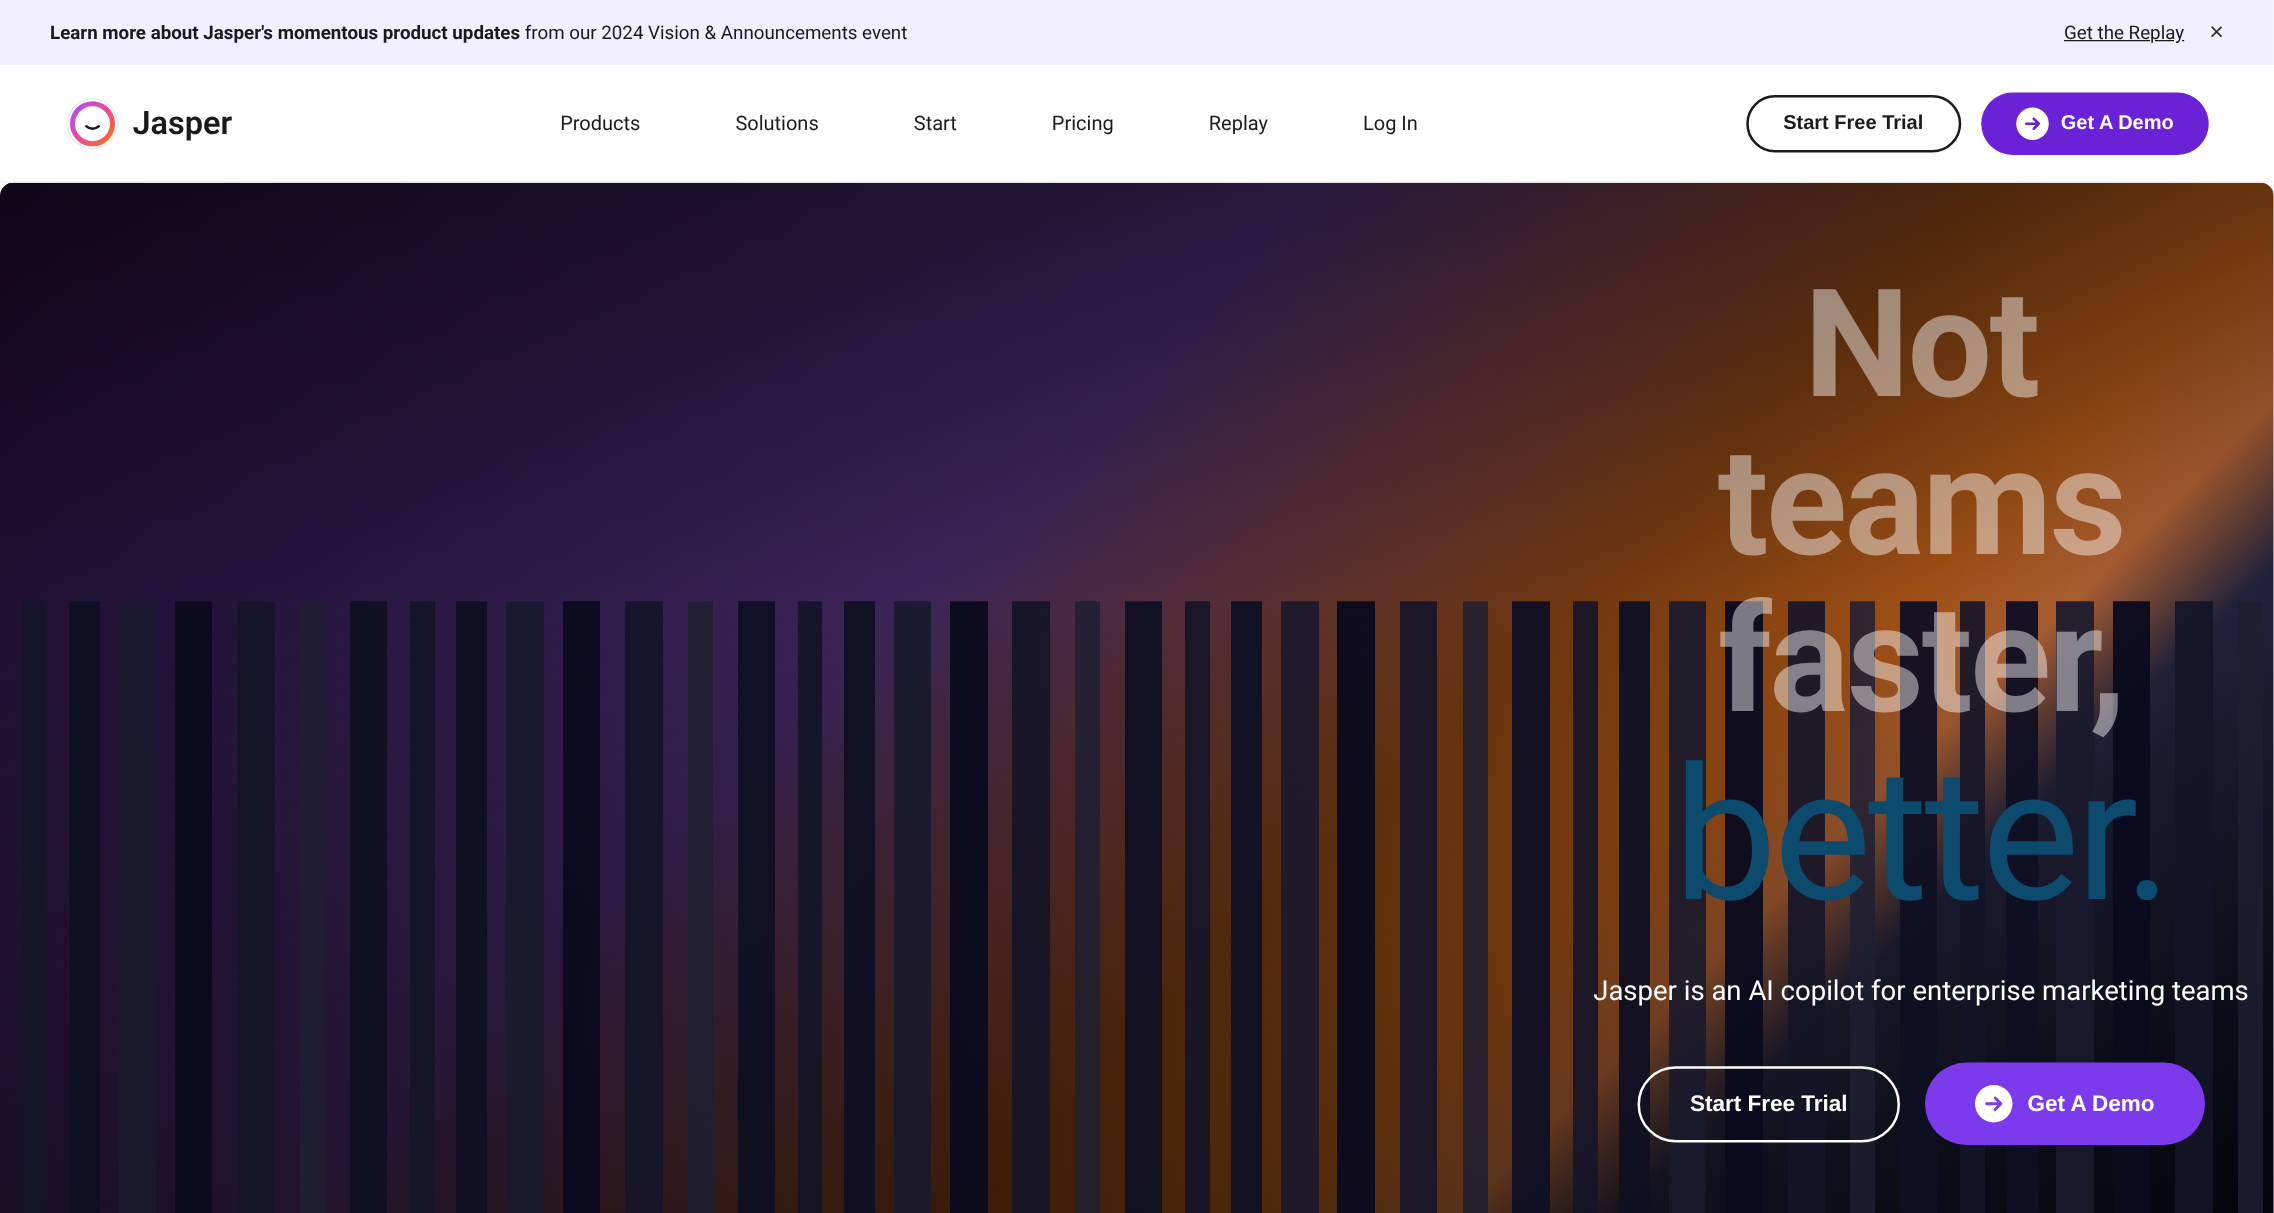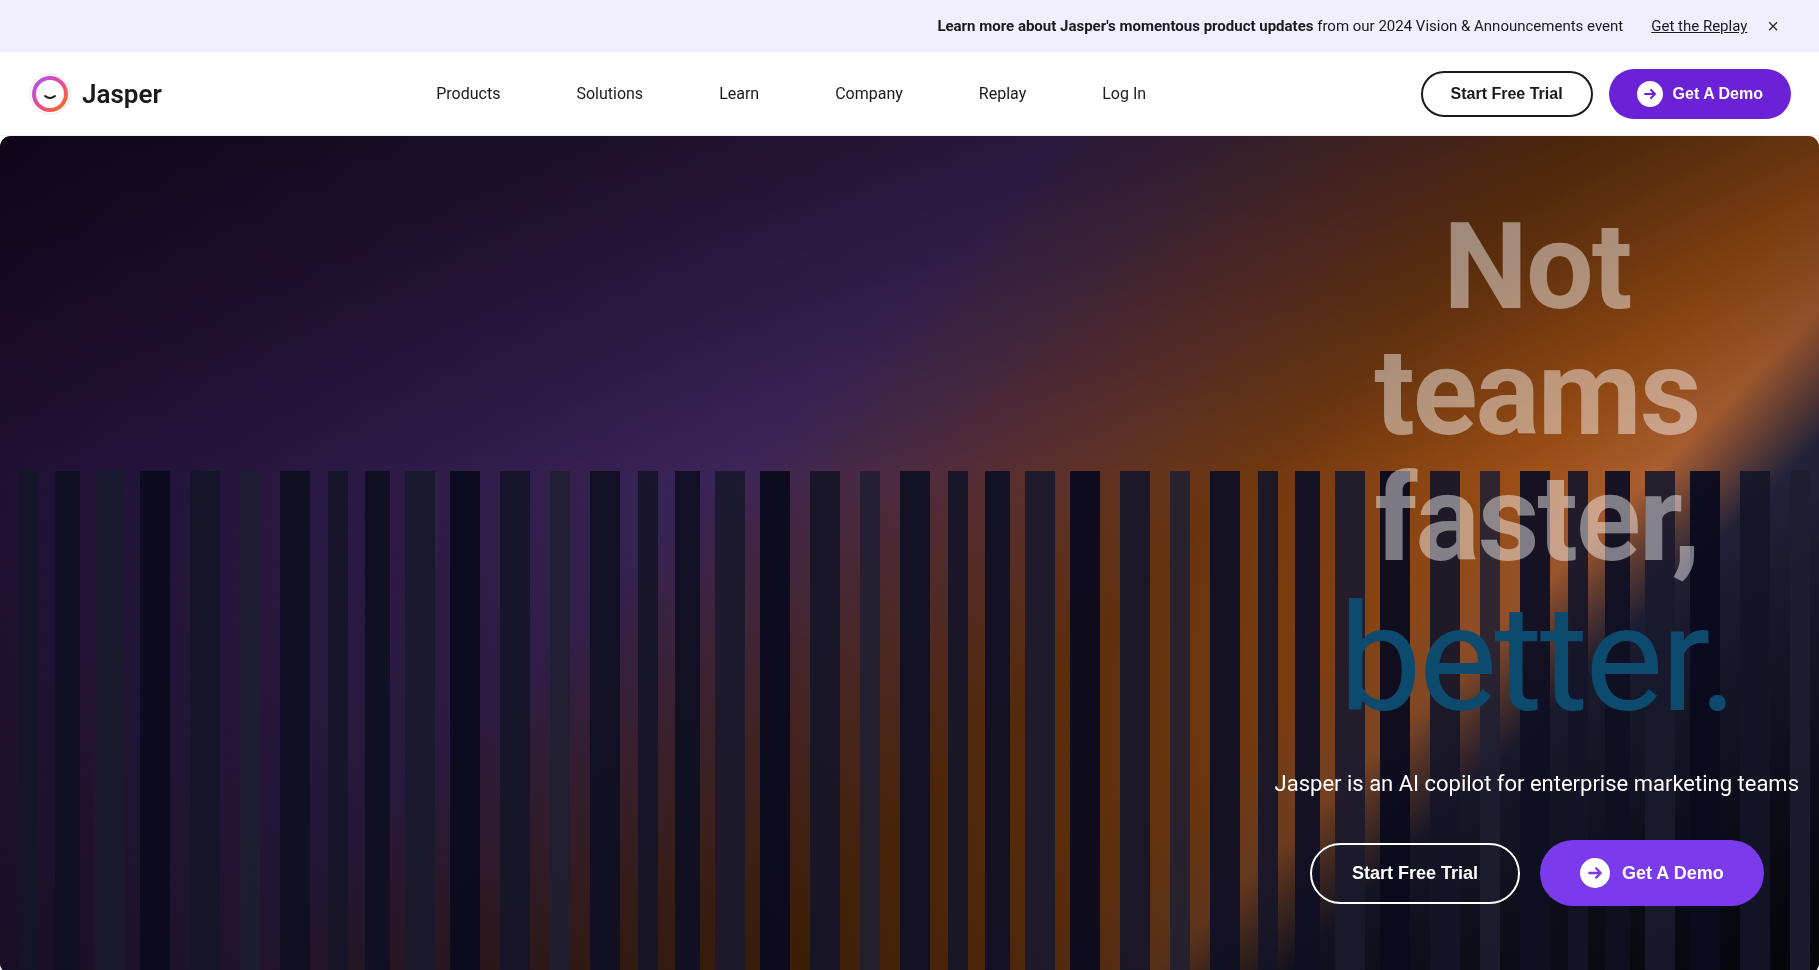--- a/index.html
+++ b/index.html
@@ -10,21 +10,21 @@
       min-height: 970px;
       overflow-x: hidden;
     }
 
     
     .announcement-banner {
       background: #f0eeff;
       padding: 14px 40px;
       display: flex;
       align-items: center;
-      justify-content: flex-end;
+      justify-content: space-between;
       min-height: 52px;
     }
 
     .announcement-text {
       font-size: 15px;
       color: #1a1a1a;
     }
 
     .announcement-text strong {
       font-weight: 700;
@@ -49,22 +49,22 @@
       border: none;
       font-size: 20px;
       cursor: pointer;
       color: #333;
       line-height: 1;
     }
 
     
     .navbar {
       background: #ffffff;
-      padding: 0 28px;
-      height: 84px;
+      padding: 0 52px;
+      height: 94px;
       display: flex;
       align-items: center;
       justify-content: space-between;
       border-bottom: 1px solid #f0f0f0;
       position: relative;
       z-index: 10;
     }
 
     .nav-logo {
       display: flex;
@@ -312,22 +312,22 @@
           <stop offset="100%" stop-color="#f97316"></stop>
         </linearGradient>
       </defs>
     </svg>
     <span class="logo-text">Jasper</span>
   </div>
 
   <ul class="nav-links">
     <li><a>Products</a></li>
     <li><a>Solutions</a></li>
-    <li><a>Learn</a></li>
-    <li><a>Company</a></li>
+    <li><a>Start</a></li>
+    <li><a>Pricing</a></li>
     <li><a>Replay</a></li>
     <li><a>Log In</a></li>
   </ul>
 
   <div class="nav-actions">
     <button class="btn-trial">Start Free Trial</button>
     <button class="btn-demo">
       <span class="arrow-circle">
         <svg viewBox="0 0 14 14" fill="none" xmlns="http://www.w3.org/2000/svg">
           <path d="M2 7h10M8 3l4 4-4 4" stroke="#6b21d6" stroke-width="2" stroke-linecap="round" stroke-linejoin="round"></path>

